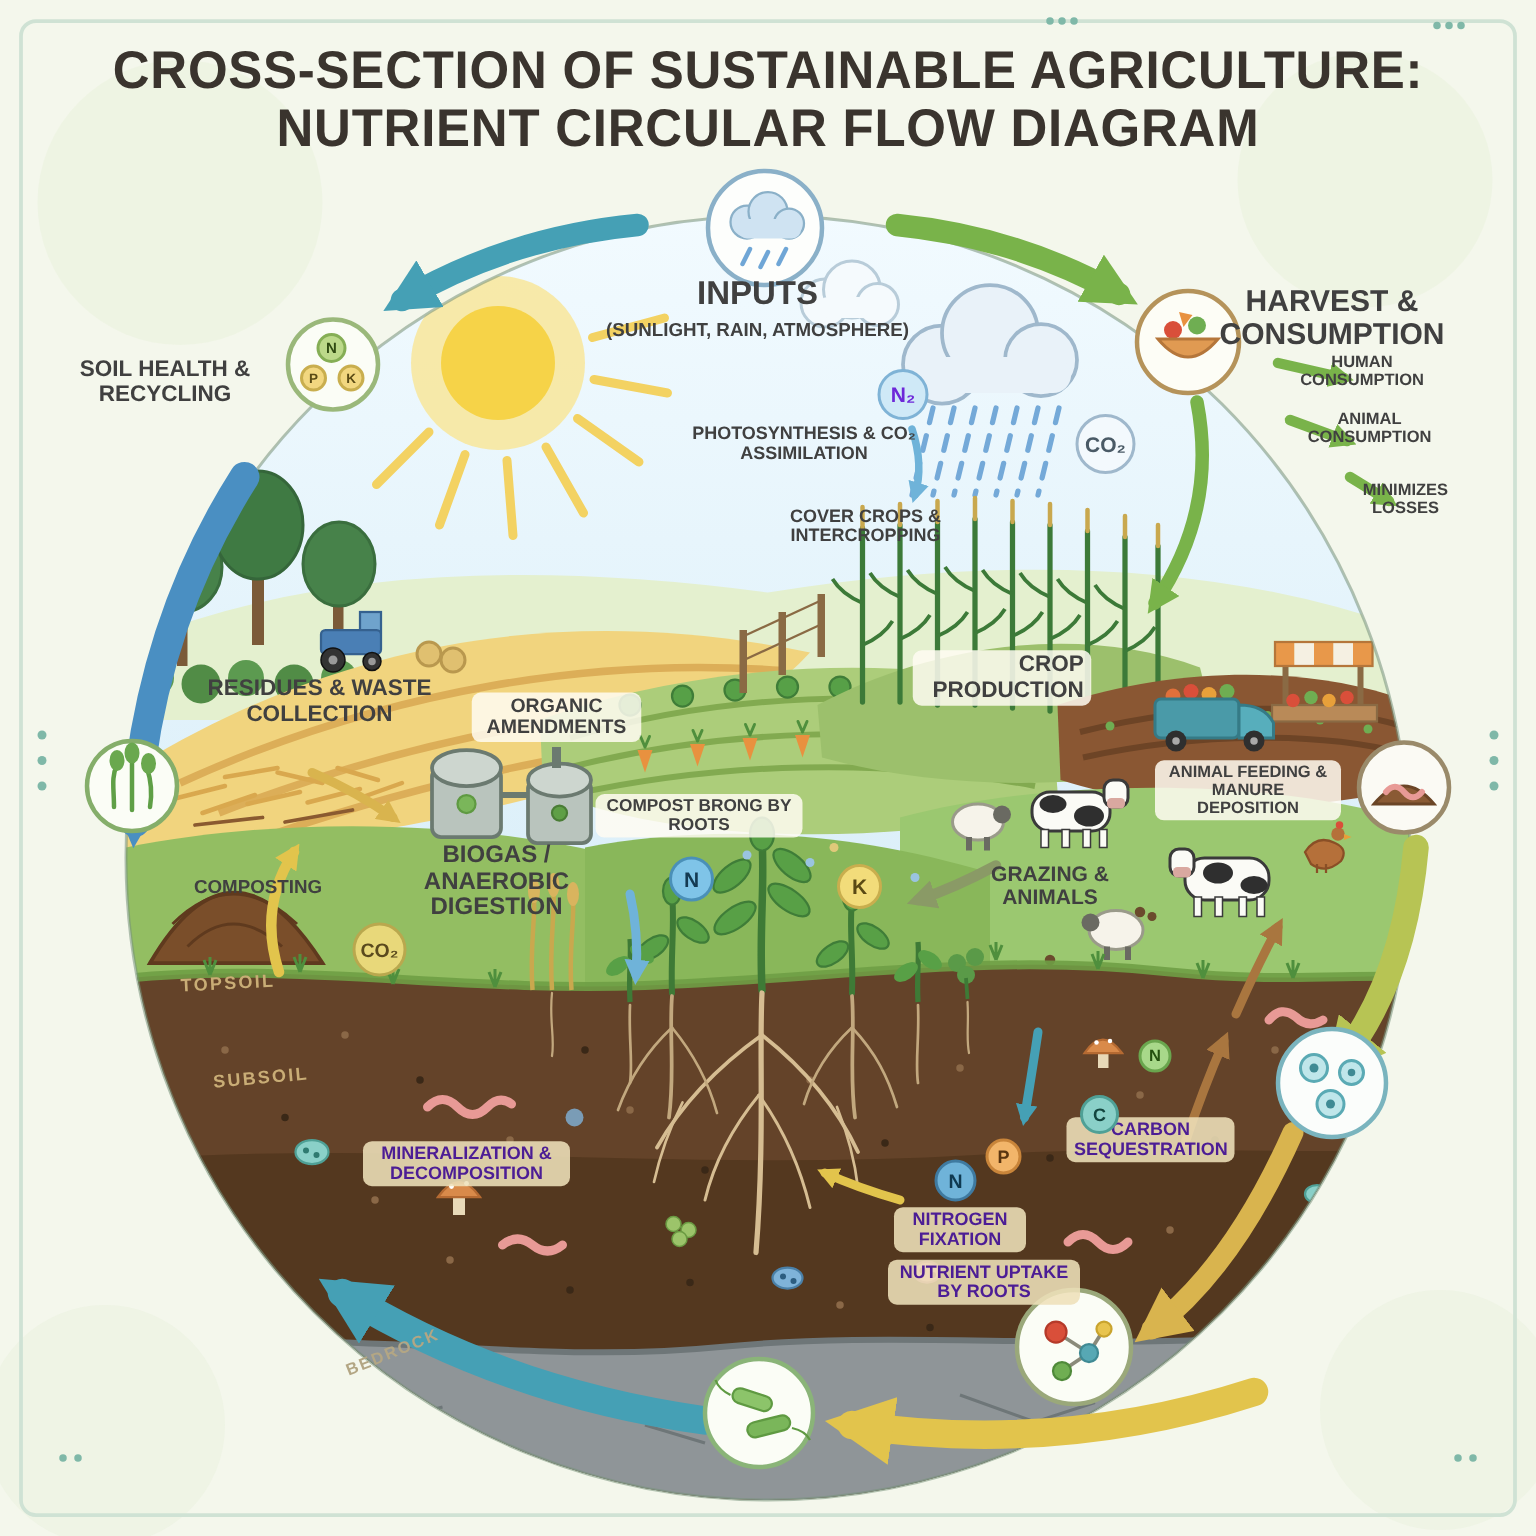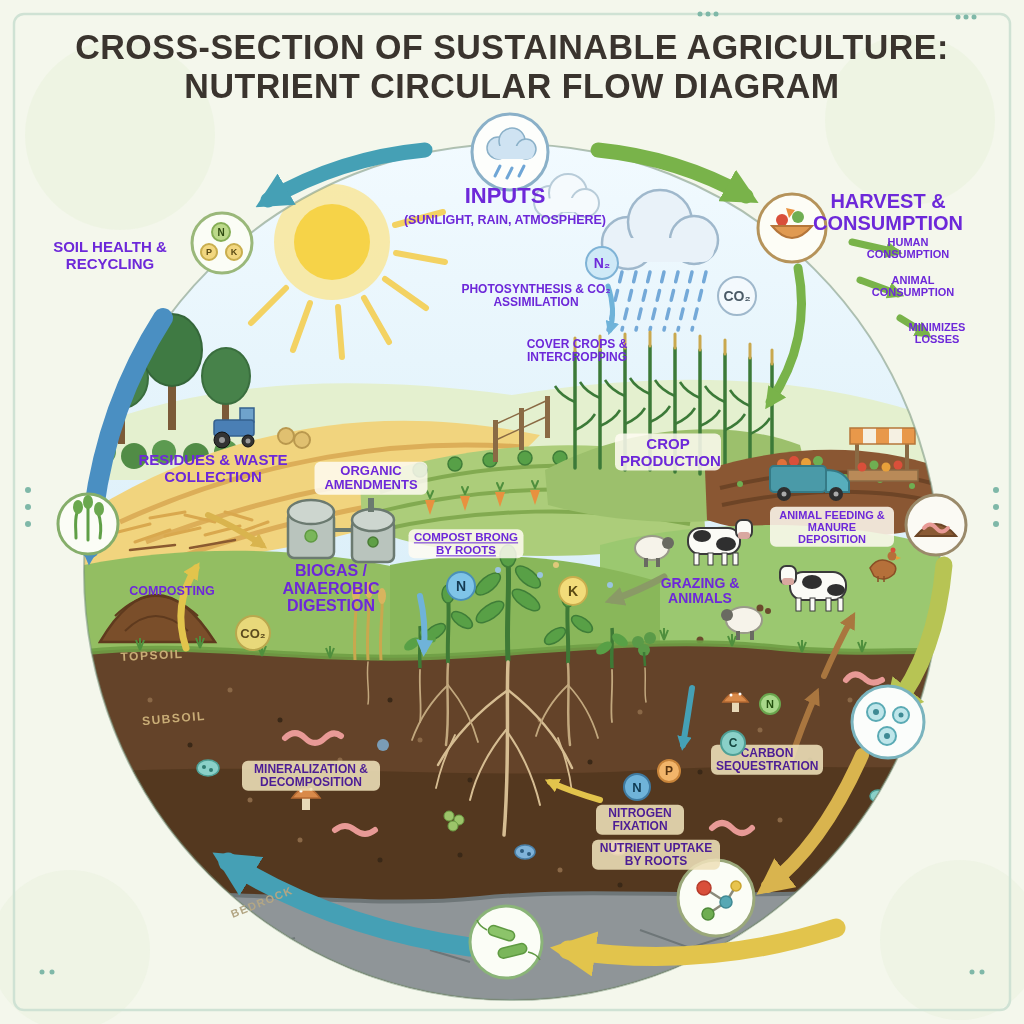--- a/index.html
+++ b/index.html
@@ -10,21 +10,21 @@
     background:#f4f7ec;
   }
   #scene-svg { position:absolute; left:0; top:0; z-index:1; }
   .title {
     position:absolute; left:0; width:100%; text-align:center;
     font-weight:bold; color:#3a342e; letter-spacing:.5px; z-index:6;
     transform:scaleY(1.04);
   }
   .lbl {
     position:absolute; transform:translate(-50%,-50%); text-align:center;
-    font-weight:bold; color:#6d28d9; line-height:1.1; z-index:6;
+    font-weight:bold; color:#404040; line-height:1.1; z-index:6;
   }
   .pill { background:rgba(255,252,242,.85); border-radius:6px; padding:2px 5px; }
   .soil-pill { background:rgba(238,224,186,.88); border-radius:6px; padding:2px 5px; color:#4c1d95; }
   .layer { color:#c9ad76; letter-spacing:1.5px; z-index:6; }
   .bubble {
     position:absolute; transform:translate(-50%,-50%); border-radius:50%;
     display:flex; align-items:center; justify-content:center;
     font-weight:bold; z-index:7; border:2px solid;
   }
 </style>
@@ -662,22 +662,22 @@
 <div class="lbl" style="left:505px; top:221px; width:280px; font-size:12.5px;">(SUNLIGHT, RAIN, ATMOSPHERE)</div>
 <div class="lbl" style="left:536px; top:296px; width:150px; font-size:12px;">PHOTOSYNTHESIS &amp; CO₂ ASSIMILATION</div>
 <div class="lbl" style="left:577px; top:351px; width:130px; font-size:12px;">COVER CROPS &amp; INTERCROPPING</div>
 <div class="lbl" style="left:888px; top:212px; width:150px; font-size:20px;">HARVEST &amp; CONSUMPTION</div>
 <div class="lbl" style="left:908px; top:248px; width:105px; font-size:11px;">HUMAN CONSUMPTION</div>
 <div class="lbl" style="left:913px; top:286px; width:105px; font-size:11px;">ANIMAL CONSUMPTION</div>
 <div class="lbl" style="left:937px; top:333px; width:85px; font-size:11px;">MINIMIZES LOSSES</div>
 <div class="lbl" style="left:110px; top:255px; width:130px; font-size:15px;">SOIL HEALTH &amp; RECYCLING</div>
 <div class="lbl" style="left:213px; top:468px; width:180px; font-size:15px;">RESIDUES &amp; WASTE COLLECTION</div>
 <div class="lbl pill" style="left:371px; top:478px; width:113px; font-size:13px;">ORGANIC AMENDMENTS</div>
-<div class="lbl pill" style="left:668px; top:452px; width:106px; font-size:15px;">CROP PRODUCTION</div>
-<div class="lbl pill" style="left:466px; top:544px; width:115px; font-size:11.5px;text-decoration:underline;">COMPOST BRONG BY ROOTS</div>
+<div class="lbl pill" style="left:668px; top:452px; width:119px; font-size:15px;text-align:right;">CROP PRODUCTION</div>
+<div class="lbl pill" style="left:466px; top:544px; width:138px; font-size:11.5px;">COMPOST BRONG BY ROOTS</div>
 <div class="lbl pill" style="left:832px; top:527px; width:124px; font-size:11px;">ANIMAL FEEDING &amp; MANURE DEPOSITION</div>
 <div class="lbl" style="left:700px; top:591px; width:95px; font-size:14px;">GRAZING &amp; ANIMALS</div>
 <div class="lbl" style="left:172px; top:592px; width:110px; font-size:12.5px;">COMPOSTING</div>
 <div class="lbl" style="left:331px; top:588px; width:128px; font-size:16px;">BIOGAS / ANAEROBIC DIGESTION</div>
 <div class="lbl layer" style="left:152px; top:656px; font-size:12px; transform:translate(-50%,-50%) rotate(-3deg);">TOPSOIL</div>
 <div class="lbl layer" style="left:174px; top:719px; font-size:12px; transform:translate(-50%,-50%) rotate(-5deg);">SUBSOIL</div>
 <div class="lbl layer" style="left:262px; top:902px; font-size:11px; color:#b3a684; transform:translate(-50%,-50%) rotate(-22deg);">BEDROCK</div>
 <div class="lbl soil-pill" style="left:311px; top:776px; width:138px; font-size:12px;">MINERALIZATION &amp; DECOMPOSITION</div>
 <div class="lbl soil-pill" style="left:640px; top:820px; width:88px; font-size:12px;">NITROGEN FIXATION</div>
 <div class="lbl soil-pill" style="left:656px; top:855px; width:128px; font-size:12px;">NUTRIENT UPTAKE BY ROOTS</div>

